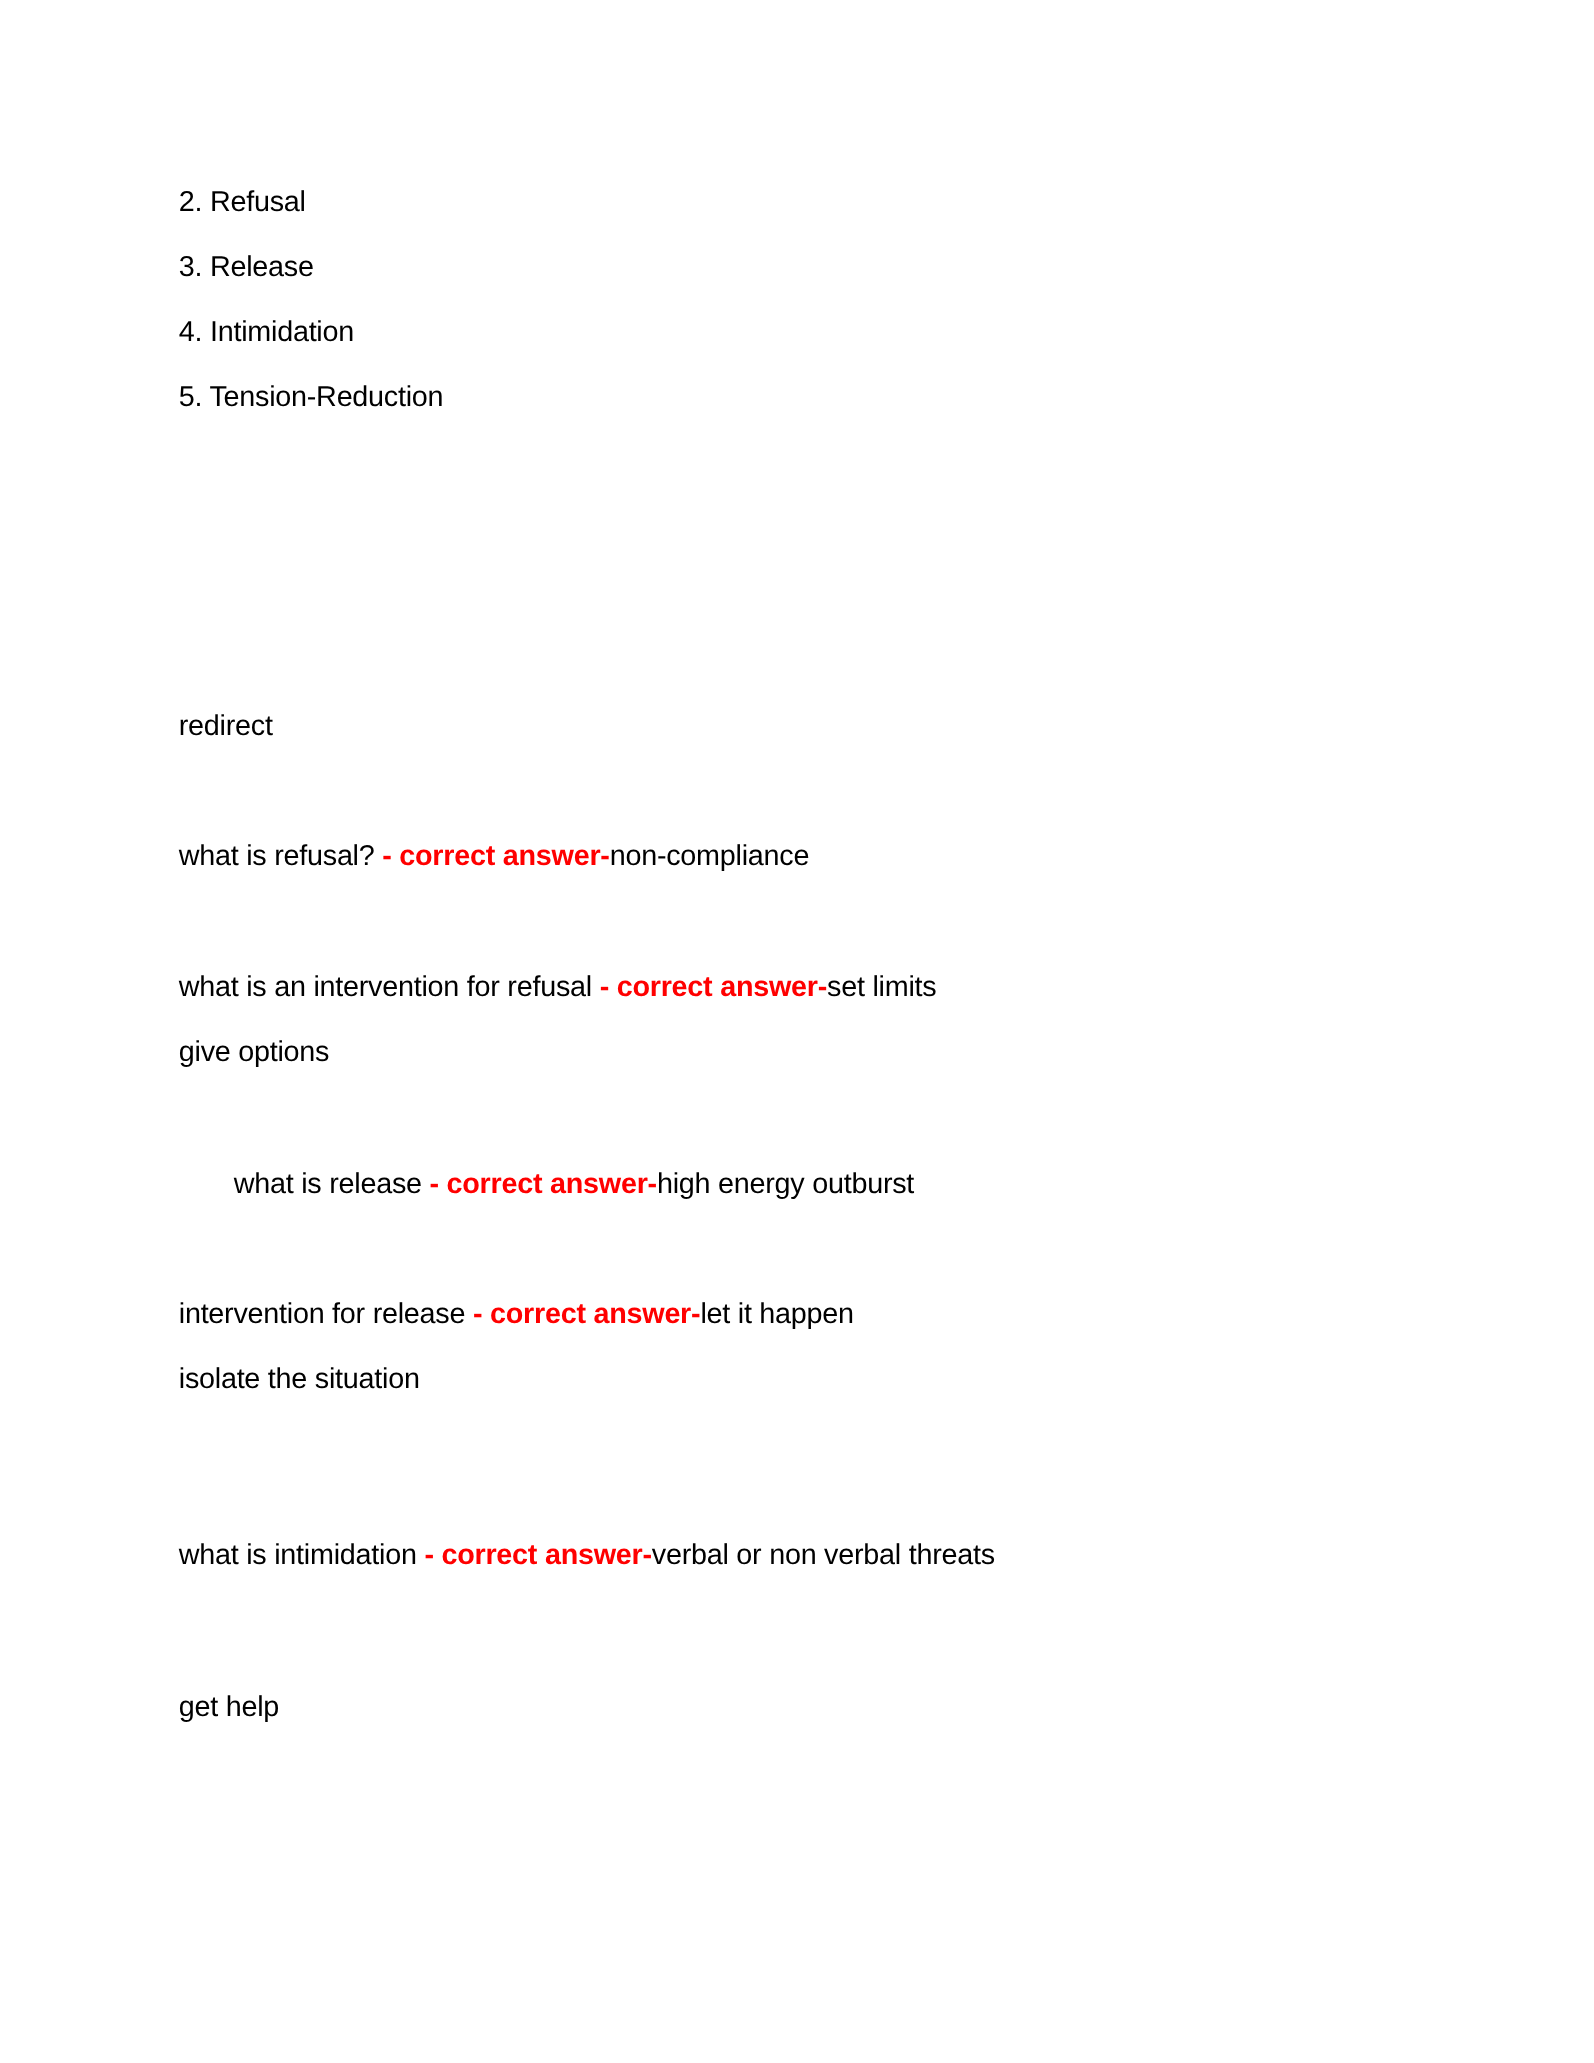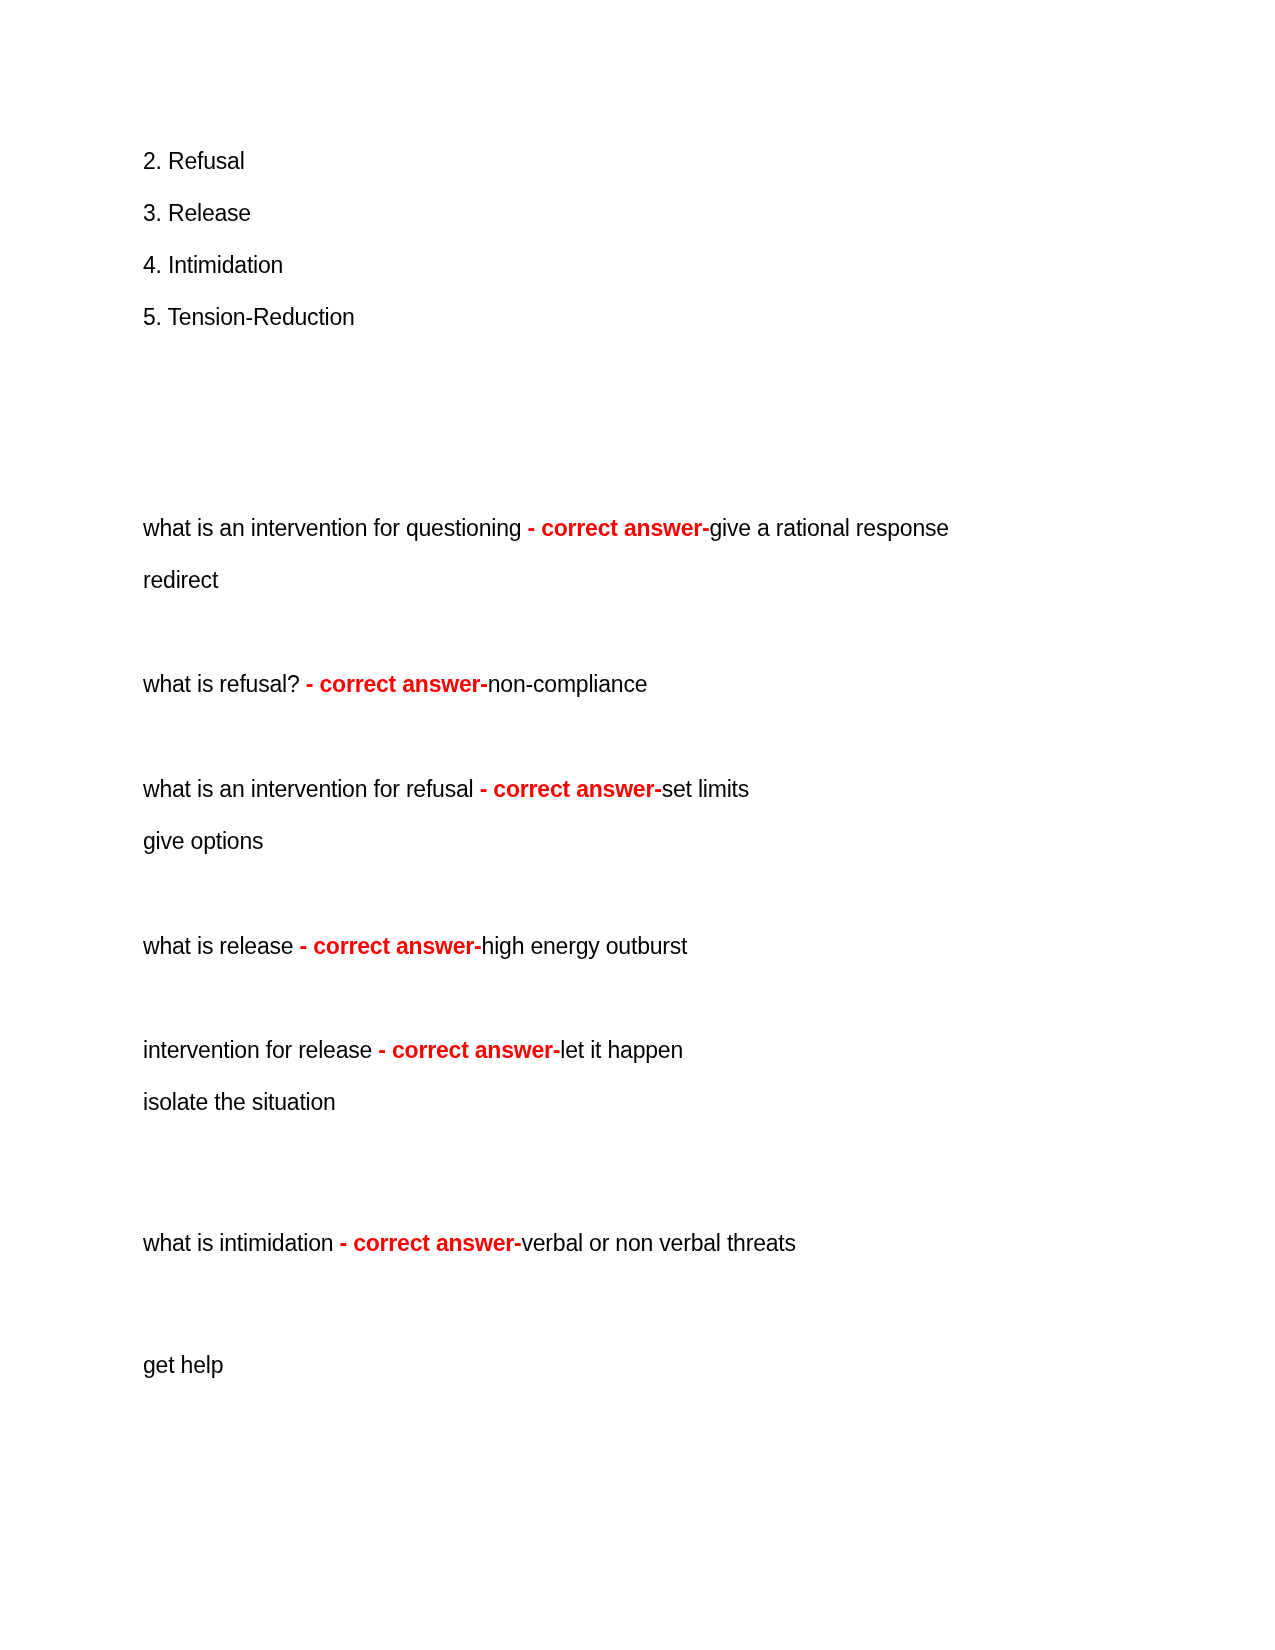--- a/index.html
+++ b/index.html
@@ -39,35 +39,32 @@
 <body>
 
 <div class="page">
 
   <div class="line" style="top:146px;">2. Refusal</div>
   <div class="line" style="top:198px;">3. Release</div>
   <div class="line" style="top:250px;">4. Intimidation</div>
   <div class="line" style="top:302px;">5. Tension-Reduction</div>
 
 
-  <div class="line" style="top:513px;">
-    <span>what is an intervention for questioning </span><span class="accent" style="color: rgb(255, 0, 0);">- correct answer-</span><span>give a rational response</span>
-  </div>
   <div class="line" style="top:565px;">redirect</div>
 
   <div class="line" style="top:669px;">
     <span>what is refusal? </span><span class="accent" style="color: rgb(255, 0, 0);">- correct answer-</span><span>non-compliance</span>
   </div>
 
   <div class="line" style="top:774px;">
     <span>what is an intervention for refusal </span><span class="accent" style="color: rgb(255, 0, 0);">- correct answer-</span><span>set limits</span>
   </div>
   <div class="line" style="top:826px;">give options</div>
 
-  <div class="line" style="top:931px;">
+  <div class="line" style="top:931px;margin-left:44px;">
     <span>what is release </span><span class="accent" style="color: rgb(255, 0, 0);">- correct answer-</span><span>high energy outburst</span>
   </div>
 
   <div class="line" style="top:1035px;">
     <span>intervention for release </span><span class="accent" style="color: rgb(255, 0, 0);">- correct answer-</span><span>let it happen</span>
   </div>
   <div class="line" style="top:1087px;">isolate the situation</div>
 
   <div class="line" style="top:1193px;margin-top:35px;">
     <span>what is intimidation </span><span class="accent" style="color: rgb(255, 0, 0);">- correct answer-</span><span>verbal or non verbal threats</span>

